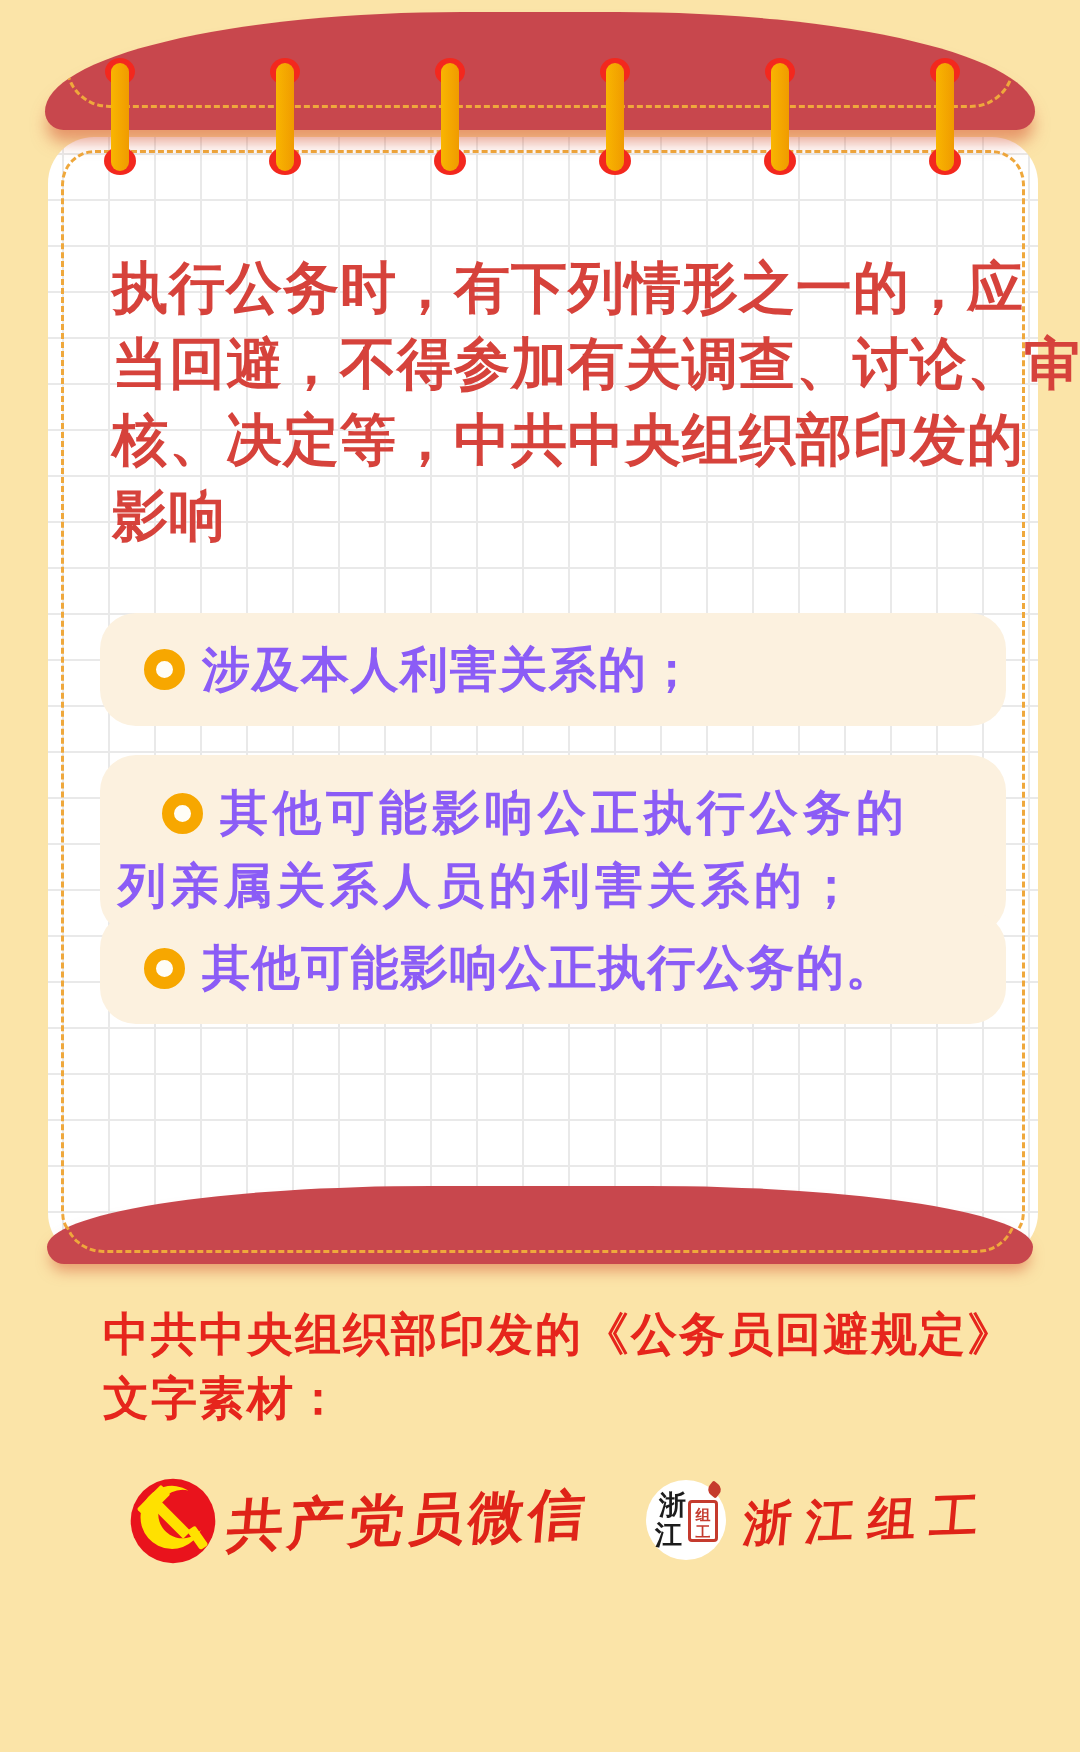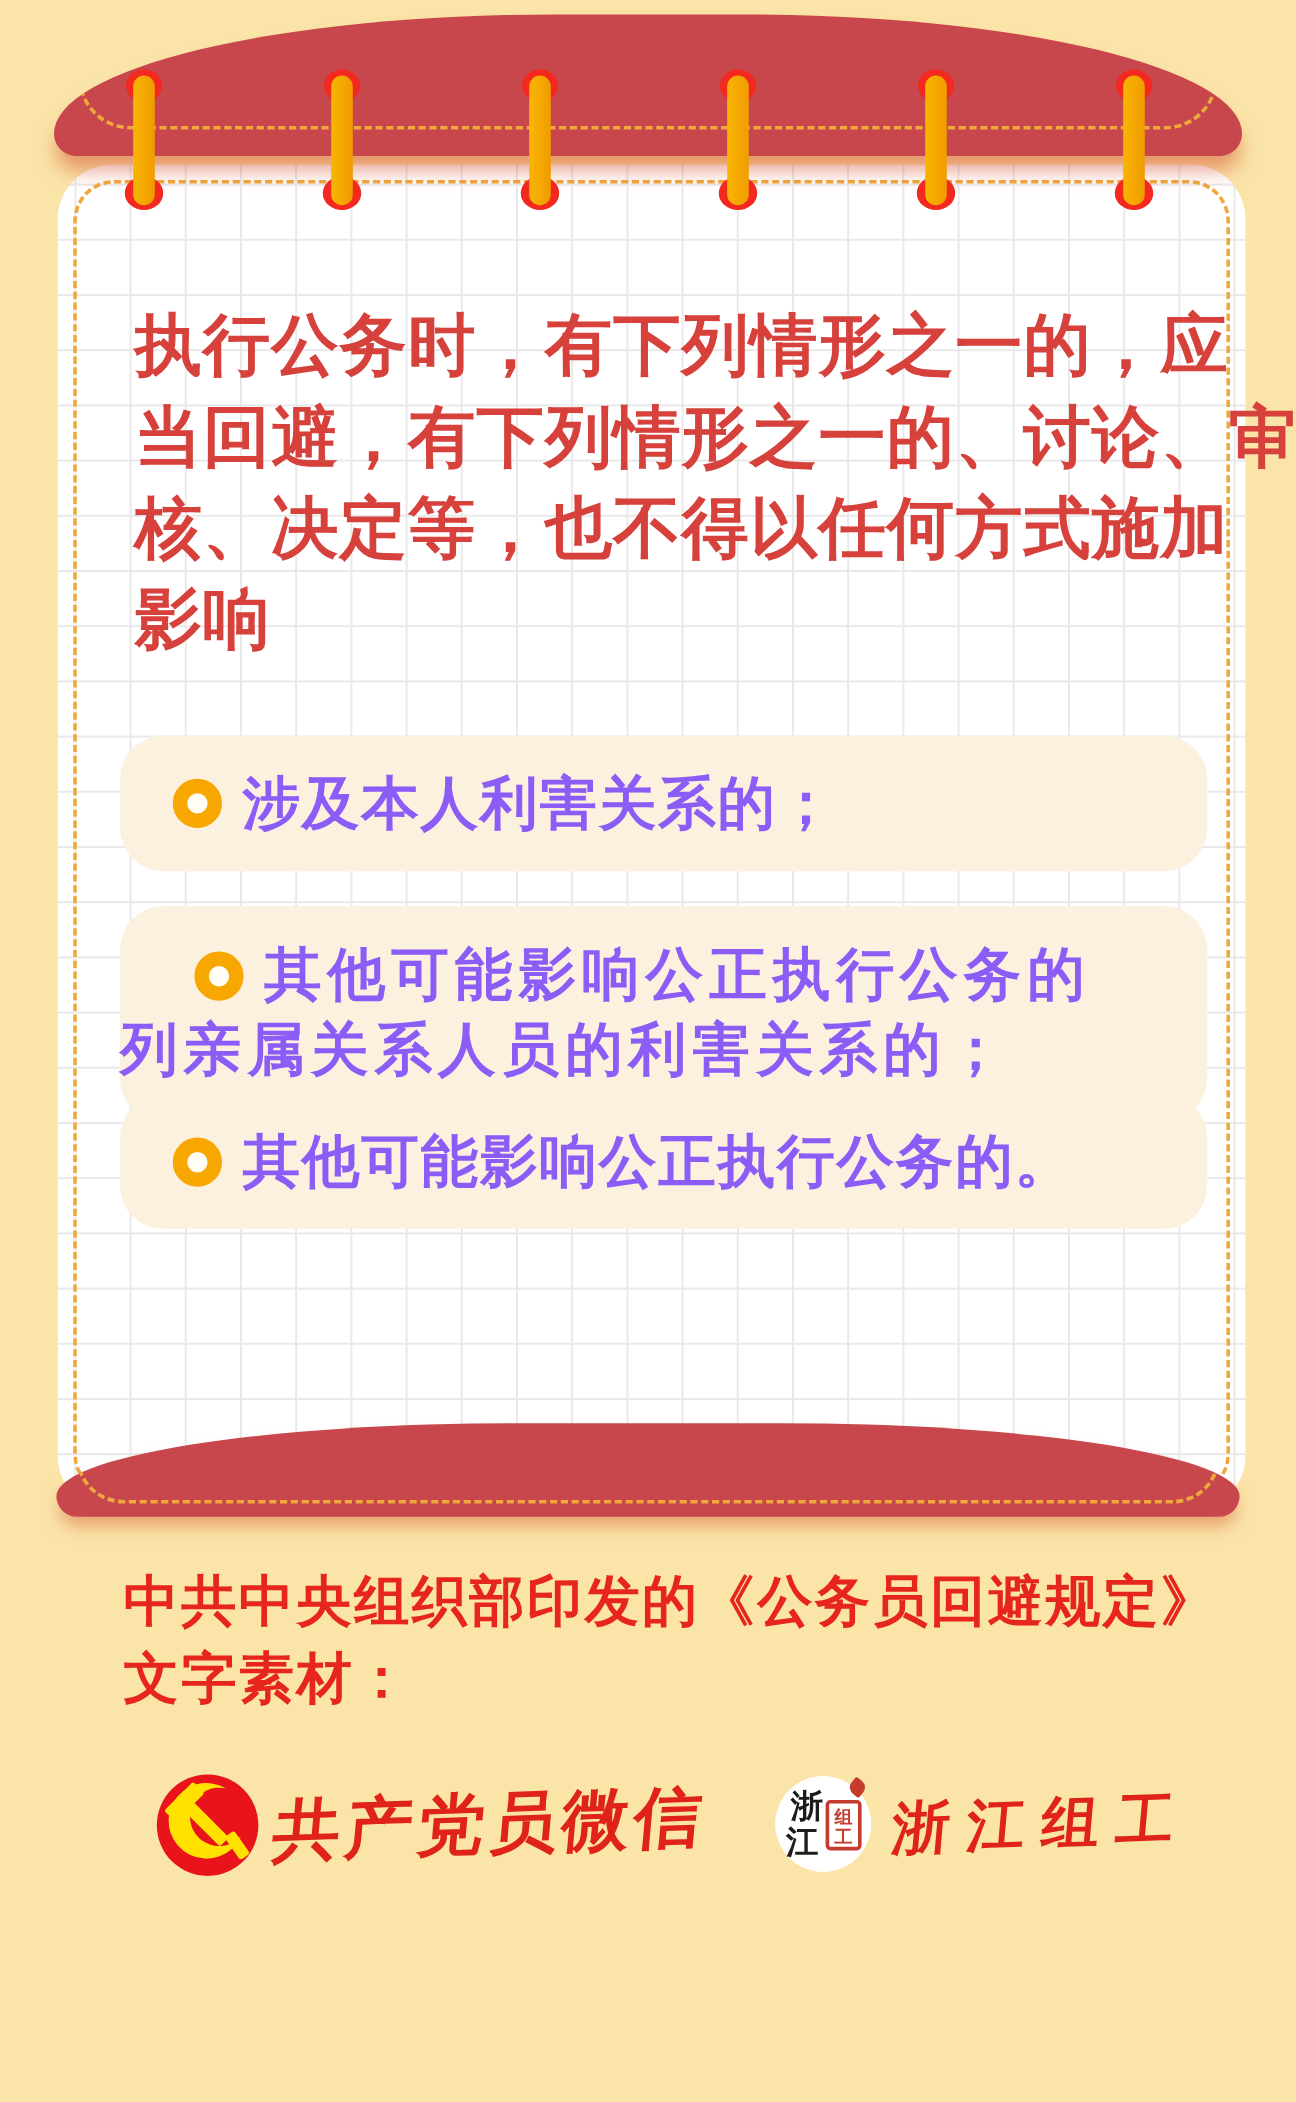--- a/index.html
+++ b/index.html
@@ -47,21 +47,21 @@
     font-size:56px;letter-spacing:1px;}
   .heading .hline{height:76px;line-height:76px;white-space:nowrap;}
 
   
   .box{position:absolute;left:100px;width:906px;background:#FCF1DF;border-radius:36px;
     color:#8b5cf6;font-weight:bold;font-size:48px;box-sizing:border-box;}
   .box1{top:613px;height:113px;display:flex;align-items:center;}
   .box2{top:755px;height:180px;padding-top:26px;}
   .box3{top:912px;height:112px;display:flex;align-items:center;}
   .box-line{display:flex;align-items:center;line-height:64px;}
-  .box-line2{line-height:62px;}
+  .box-line2{padding-left:18px;margin-top:10px;line-height:62px;}
   .ring{display:inline-block;flex:none;width:17px;height:17px;border:12px solid #F7A700;
     border-radius:50%;background:#FFFDF6;margin:0 17px 0 44px;}
   .box2 .ring{margin-left:62px;}
   .ls-1{letter-spacing:1.5px;}
   .ls-5{letter-spacing:5px;}
 
   
   .source{position:absolute;left:103px;top:1302px;color:#E6251C;font-weight:bold;
     font-size:46px;line-height:64px;letter-spacing:2px;}
 
@@ -85,22 +85,22 @@
 <body>
 
 <div class="stage">
 
   <div class="page">
     <div class="page-dashed"></div>
   </div>
 
   <div class="heading">
     <div class="hline">执行公务时，有下列情形之一的，应</div>
-    <div class="hline">当回避，有下列情形之一的、讨论、审</div>
-    <div class="hline">核、决定等，也不得以任何方式施加</div>
+    <div class="hline">当回避，不得参加有关调查、讨论、审</div>
+    <div class="hline">核、决定等，中共中央组织部印发的</div>
     <div class="hline">影响</div>
   </div>
 
   <div class="box box1">
     <span class="ring"></span>
     <span class="ls-1">涉及本人利害关系的；</span>
   </div>
 
   <div class="box box2">
     <div class="box-line">

